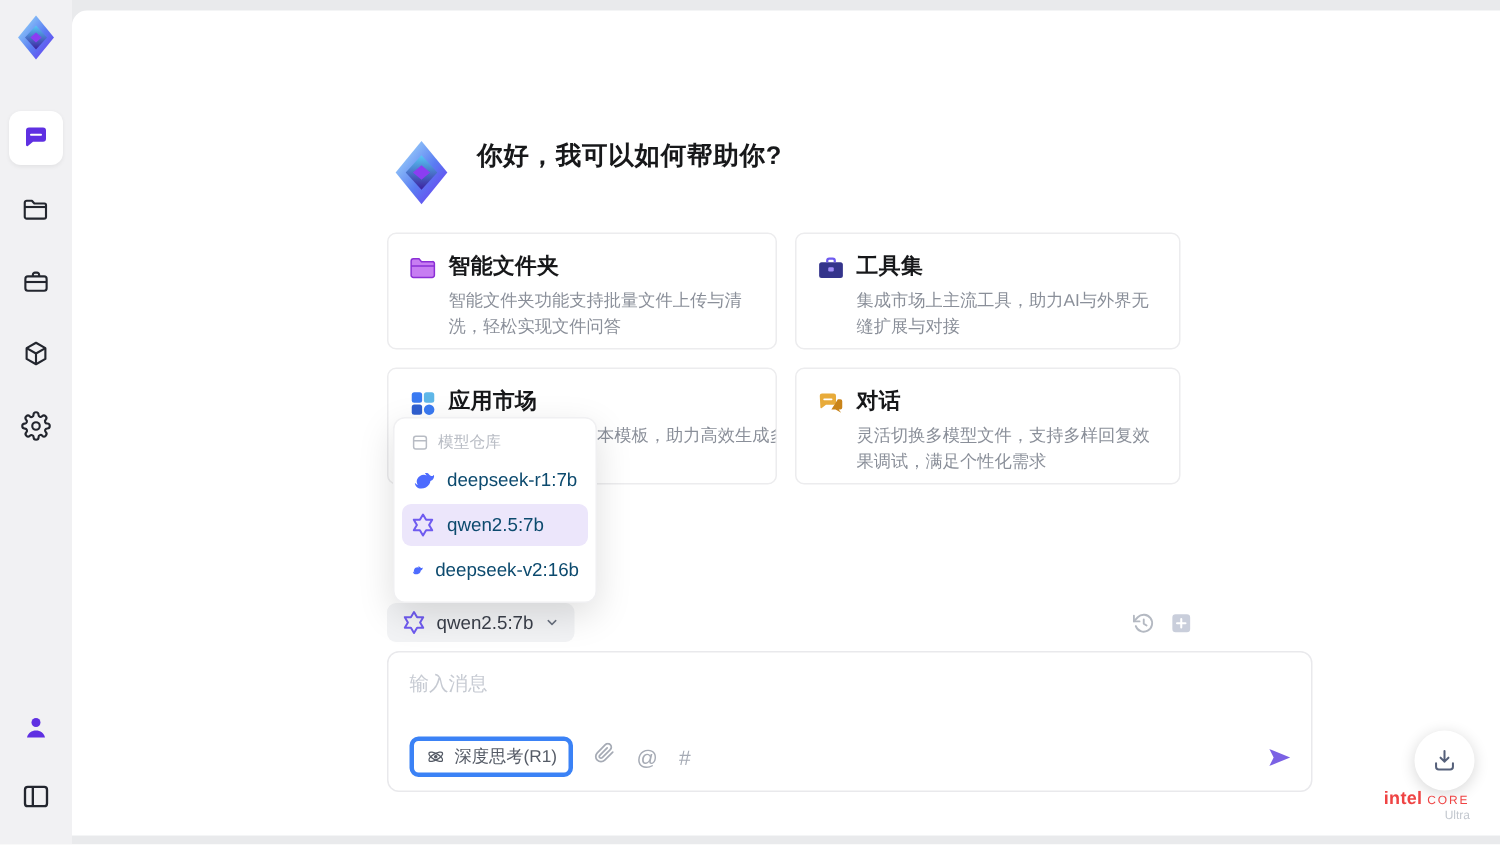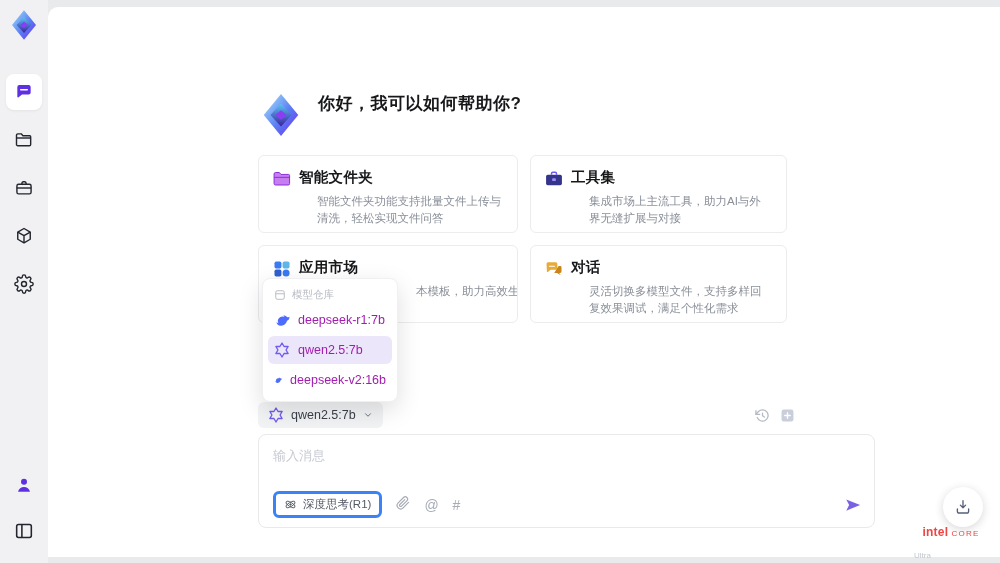--- a/index.html
+++ b/index.html
@@ -20,27 +20,27 @@
 
   
   .greeting { position:absolute; left:210px; top:85px; display:flex; align-items:flex-start; gap:14px; }
   .greeting h1 { font-size:17px; font-weight:700; color:#17181a; letter-spacing:.5px; }
 
   
   .cards { position:absolute; left:210px; top:148px; display:grid; grid-template-columns:260px 257px; column-gap:20px; row-gap:12px;gap:12px; }
   .card { position:relative; height:78px; background:#fff; border:1px solid #ececee; border-radius:6px; padding:12px 14px 10px 40px; overflow:hidden; }
   .card-icon { position:absolute; left:13px; top:13px; width:20px; height:20px; }
   .card-title { font-size:14.5px; font-weight:700; color:#17181a; letter-spacing:.3px; }
-  .card-desc { margin-top:6px; font-size:11.5px; line-height:1.5; color:#8a8f99;margin-left:18px; }
+  .card-desc { margin-top:6px; font-size:11.5px; line-height:1.5; color:#8a8f99; }
   .desc-offset { padding-left:99px; white-space:nowrap; }
 
   
   .dropdown { position:absolute; left:214px; top:271px; width:136px; background:#fff; border:1px solid #f0f0f2; border-radius:8px; box-shadow:0 8px 24px rgba(0,0,0,.13); padding:5px 5px 7px; z-index:20;text-align:right; }
   .dd-header { display:flex; align-items:center; gap:6px; padding:4px 6px 2px; font-size:10.5px; color:#b8bcc4; }
-  .dd-item { display:flex; align-items:center; gap:8px; padding:6px 6px; margin-top:2px; border-radius:6px; font-size:12.5px; color:#a21caf; cursor:pointer; white-space:nowrap; }
+  .dd-item { display:flex; align-items:center; gap:8px; padding:6px 6px; margin-top:2px; border-radius:6px; font-size:12.5px; color:#0c4a6e; cursor:pointer; white-space:nowrap; }
   .dd-item.selected { background:#ece6fb; }
 
   
   .selector-row { position:absolute; left:210px; top:395px; width:537px; display:flex; align-items:center; justify-content:space-between; }
   .model-chip { display:inline-flex; align-items:center; gap:7px; background:#f2f3f5; border-radius:6px; padding:5px 10px; font-size:12.5px; color:#3a3f4a; cursor:pointer; }
   .row-icons { display:flex; align-items:center; gap:10px; }
   .row-icons > span { display:flex; cursor:pointer; }
 
   
   .composer { position:absolute; left:210px; top:427px; width:617px; height:94px; background:#fff; border:1px solid #e9e9ec; border-radius:8px; }
@@ -50,21 +50,21 @@
   .tool-glyph { font-size:14px; color:#a6abb5; cursor:pointer; line-height:1; }
   .toolbar-spacer { flex:1; }
   .send-btn { display:flex; cursor:pointer; }
 
   
   .fab { position:absolute; left:895px; top:480px; width:40px; height:40px; border-radius:50%; background:#fff; box-shadow:0 2px 10px rgba(0,0,0,.16); display:flex; align-items:center; justify-content:center; cursor:pointer; z-index:15; }
   .intel-badge { position:absolute; right:12px; top:518px; width:74px; text-align:center; z-index:15; }
   .intel-line1 { font-size:12px; color:#ef4444; }
   .intel-line1 .w1 { font-weight:700; letter-spacing:.2px; }
   .intel-line1 .w2 { font-variant:small-caps; letter-spacing:1.2px; }
-  .intel-line2 { font-size:8px; color:#c3c8cf; text-align:left; padding-right:8px; margin-top:12px; }
+  .intel-line2 { font-size:8px; color:#c3c8cf; text-align:right; padding-right:8px; margin-top:0; }
 </style>
 </head>
 <body>
 
 <div class="canvas">
 
   <aside class="sidebar">
     <div class="side-logo">
       <svg width="32" height="32" viewBox="0 0 24 24">
         <defs>

